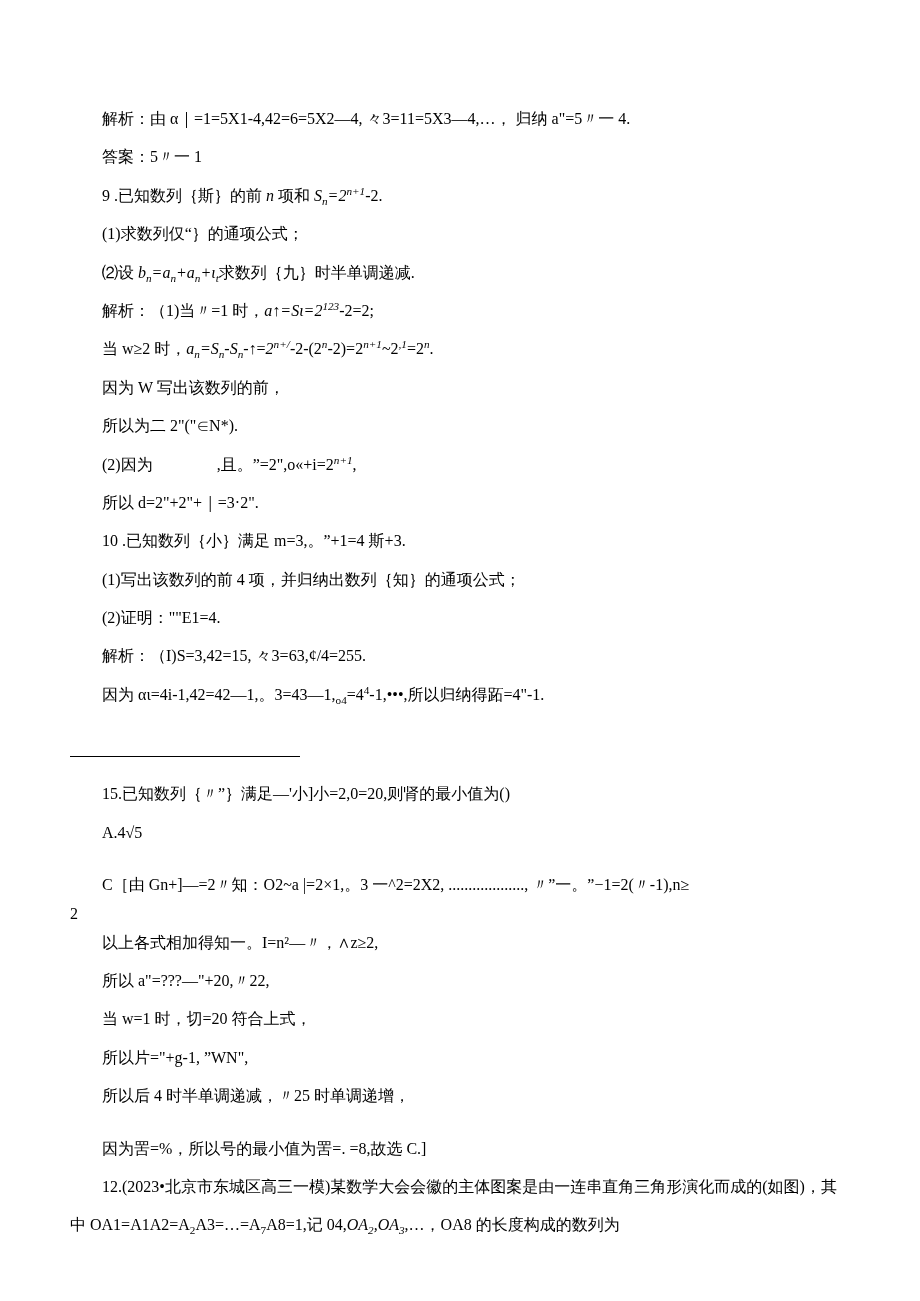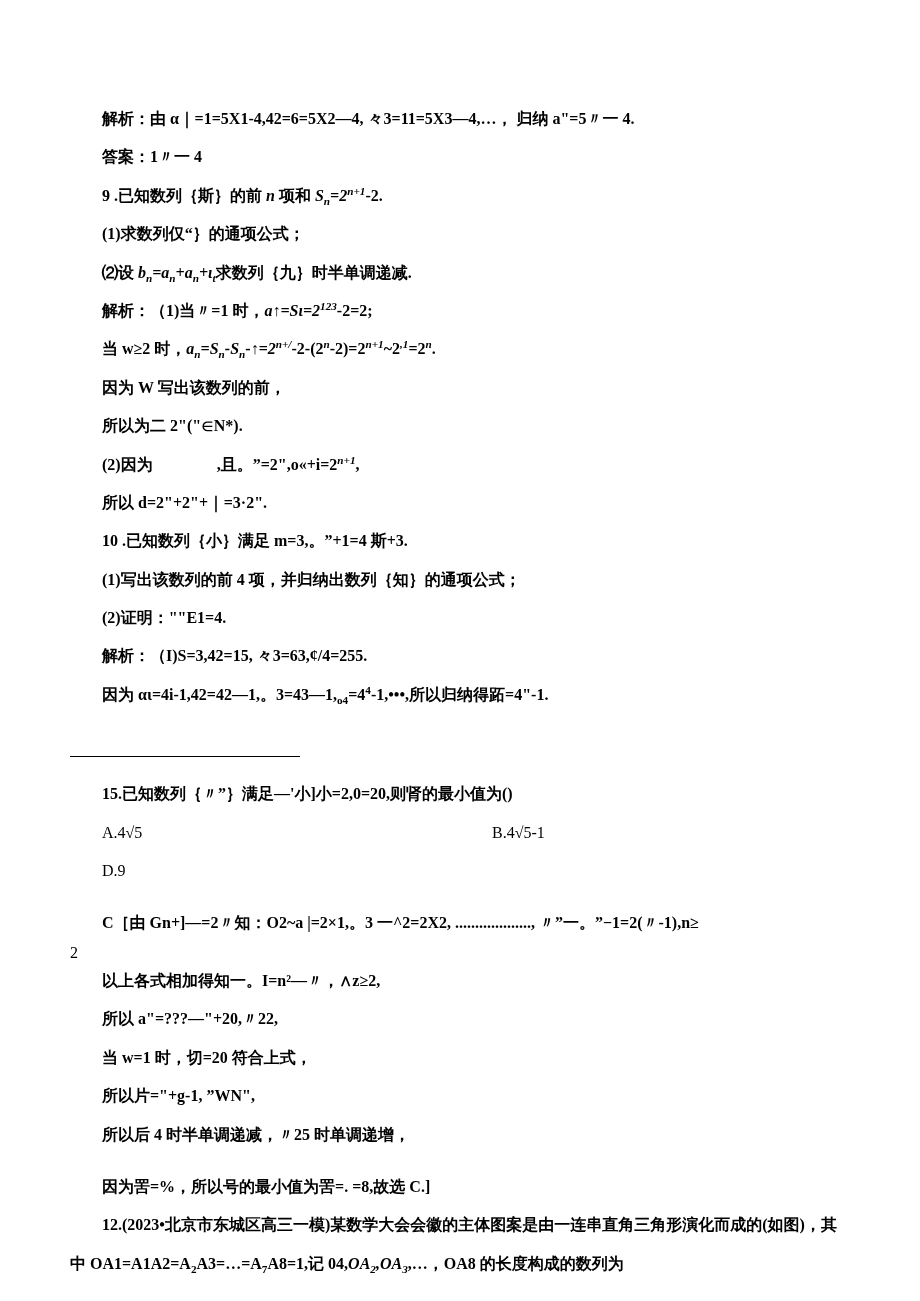--- a/index.html
+++ b/index.html
@@ -12,21 +12,20 @@
     font-family: "SimSun", "Songti SC", serif;
     font-size: 16px;
     color: #000000;
     line-height: 2.4;
     padding: 100px 70px 60px 70px;
     box-sizing: border-box;
   }
   .para {
     text-indent: 2em;
     margin: 0;
-    font-weight: bold;
   }
   .para-no-indent {
     text-indent: 0;
     margin: 0;
   }
   .options {
     display: flex;
     margin: 0;
     text-indent: 2em;
   }
@@ -43,21 +42,21 @@
   sub { font-size: 0.7em; vertical-align: sub; line-height: 0; }
   .ital { font-style: italic; }
   .spacer { height: 14px; }
   .tight { line-height: 1.2; }
 </style>
 </head>
 <body>
 
 <p class="para"><span>解析：由 α｜=1=5X1-4,42=6=5X2—4, 々3=11=5X3—4,…， 归纳 a"=5〃一 4.</span></p>
 
-<p class="para"><span>答案：1〃一 4</span></p>
+<p class="para"><span>答案：5〃一 1</span></p>
 
 <p class="para">
   <span>9 .已知数列｛斯｝的前 </span><span class="ital">n</span><span> 项和 </span><span class="ital">S<sub>n</sub>=2<sup>n+1</sup></span><span>-2.</span>
 </p>
 
 <p class="para"><span>(1)求数列仅“｝的通项公式；</span></p>
 
 <p class="para">
   <span>⑵设 </span><span class="ital">b<sub>n</sub>=a<sub>n</sub>+a<sub>n</sub>+ι<sub>t</sub></span><span>求数列｛九｝时半单调递减.</span>
 </p>
@@ -93,24 +92,22 @@
 </p>
 
 <div class="spacer"></div>
 
 <hr class="section-rule">
 
 <p class="para"><span>15.已知数列｛〃”｝满足—'小]小=2,0=20,则肾的最小值为()</span></p>
 
 <div class="options">
   <div class="col"><span>A.4√5</span></div>
-  <div class="col"><span>B.4√5-1</span></div>
 </div>
 <div class="options">
-  <div class="col"><span>D.9</span></div>
 </div>
 
 <div class="spacer"></div>
 
 <p class="para"><span>C［由 Gn+]—=2〃知：O2~a |=2×1,。3 一^2=2X2, ..................., 〃”一。”−1=2(〃-1),n≥</span></p>
 <p class="para-no-indent tight"><span>2</span></p>
 
 <p class="para"><span>以上各式相加得知一。I=n²—〃，∧z≥2,</span></p>
 
 <p class="para"><span>所以 a"=???—"+20,〃22,</span></p>

